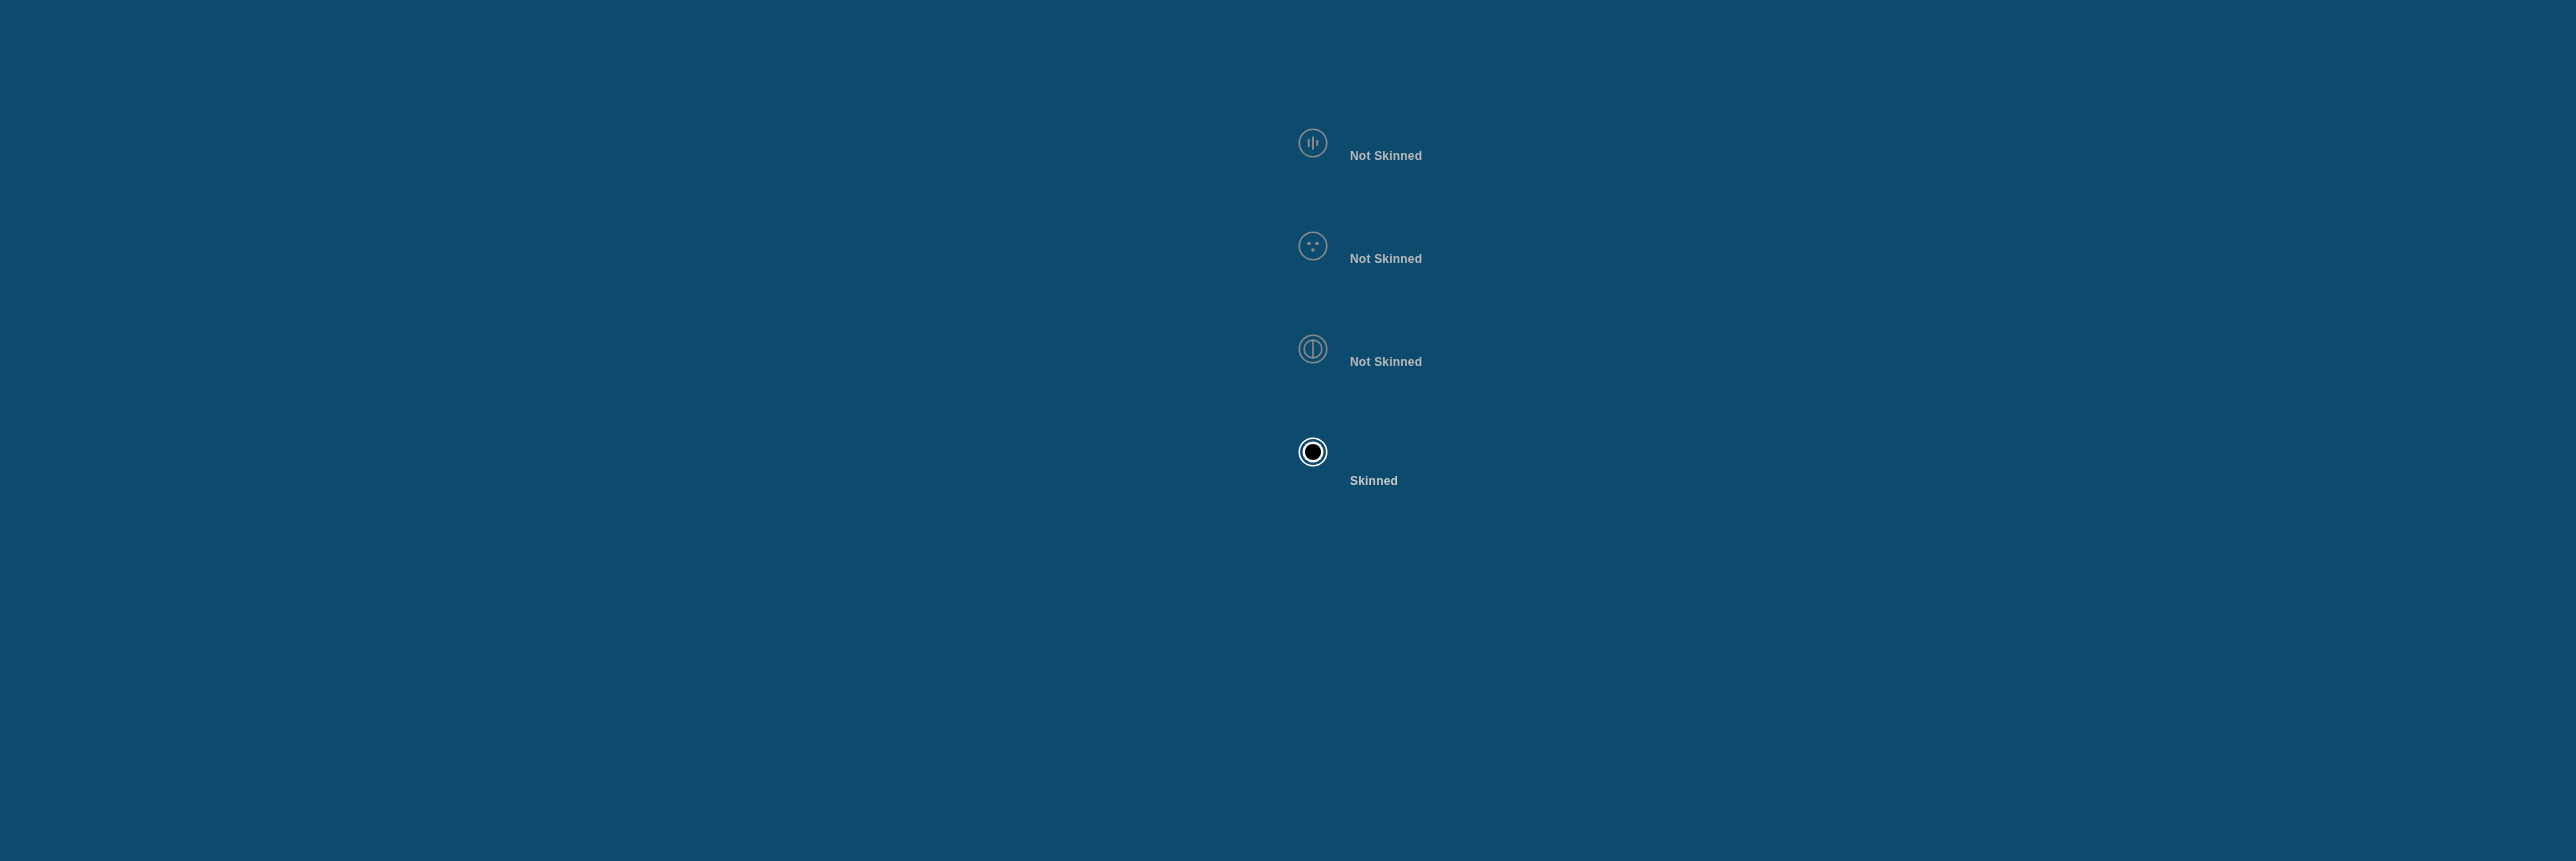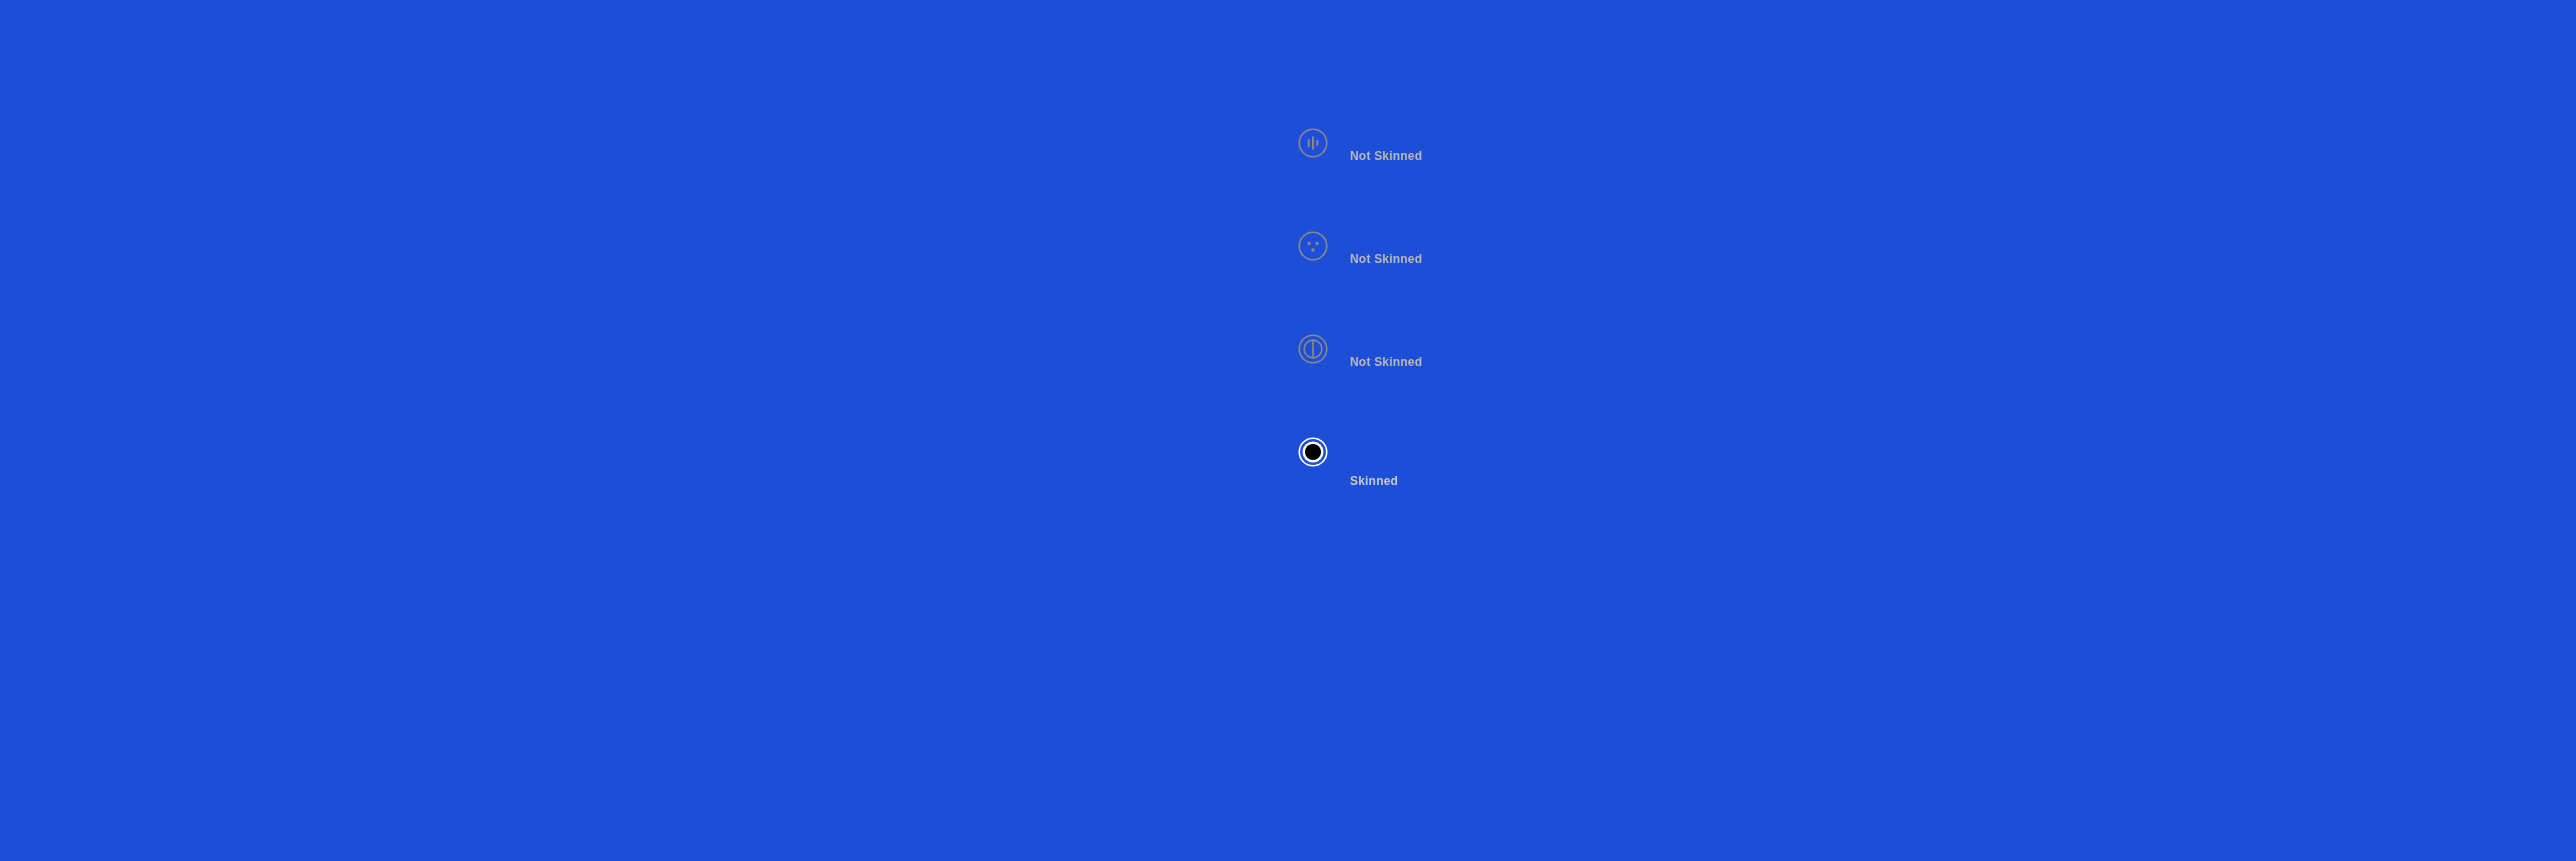--- a/index.html
+++ b/index.html
@@ -10,21 +10,21 @@
     height: 861px;
     overflow: hidden;
   }
   body {
     font-family: "Liberation Sans", sans-serif;
   }
   #stage {
     position: relative;
     width: 2576px;
     height: 861px;
-    background: #1d4ed8;
+    background: #0c4a6e;
   }
   .item-list {
     position: absolute;
     left: 1292px;
     top: 91px;
     display: flex;
     flex-direction: column;
     gap: 0;
   }
   .item-row {

